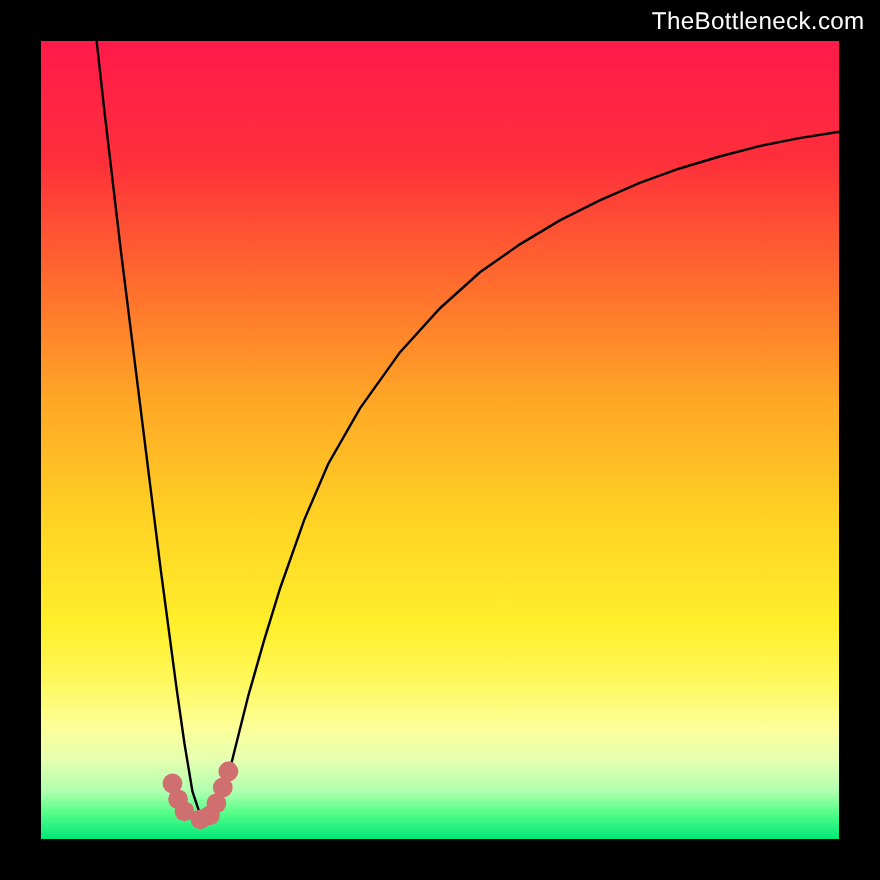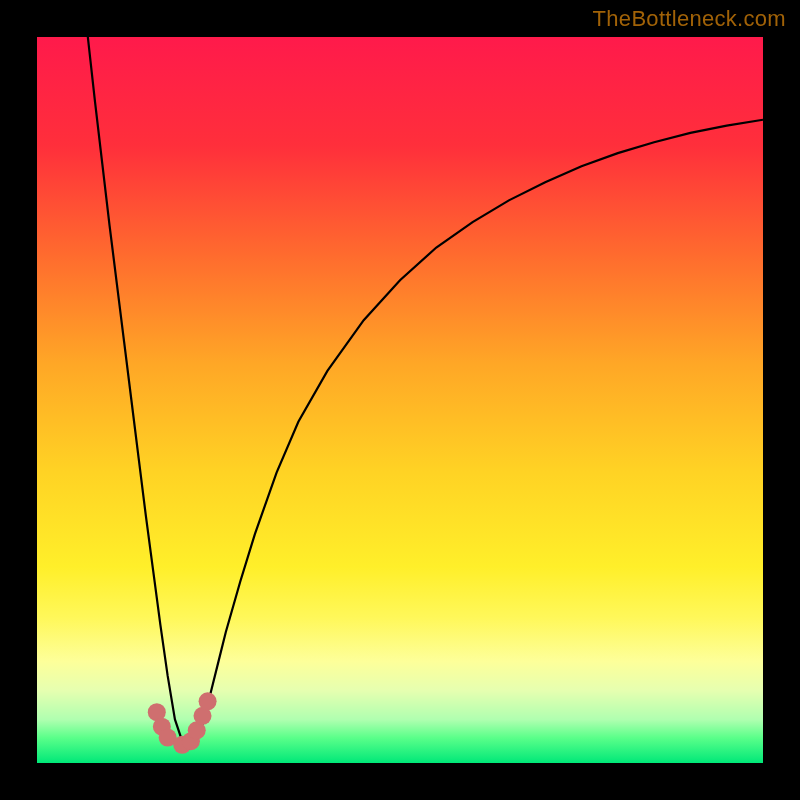--- a/index.html
+++ b/index.html
@@ -38,21 +38,21 @@
     position: absolute;
     left: 0;
     top: 0;
     width: 100%;
     height: 100%;
   }
   .watermark {
     position: absolute;
     top: 6px;
     right: 14px;
-    color: #a16207;
+    color: #ffffff;
     font-size: 22px;
     letter-spacing: 0.3px;
     font-weight: 400;
   }
 </style>
 </head>
 <body>
 
 <div class="frame">
 

